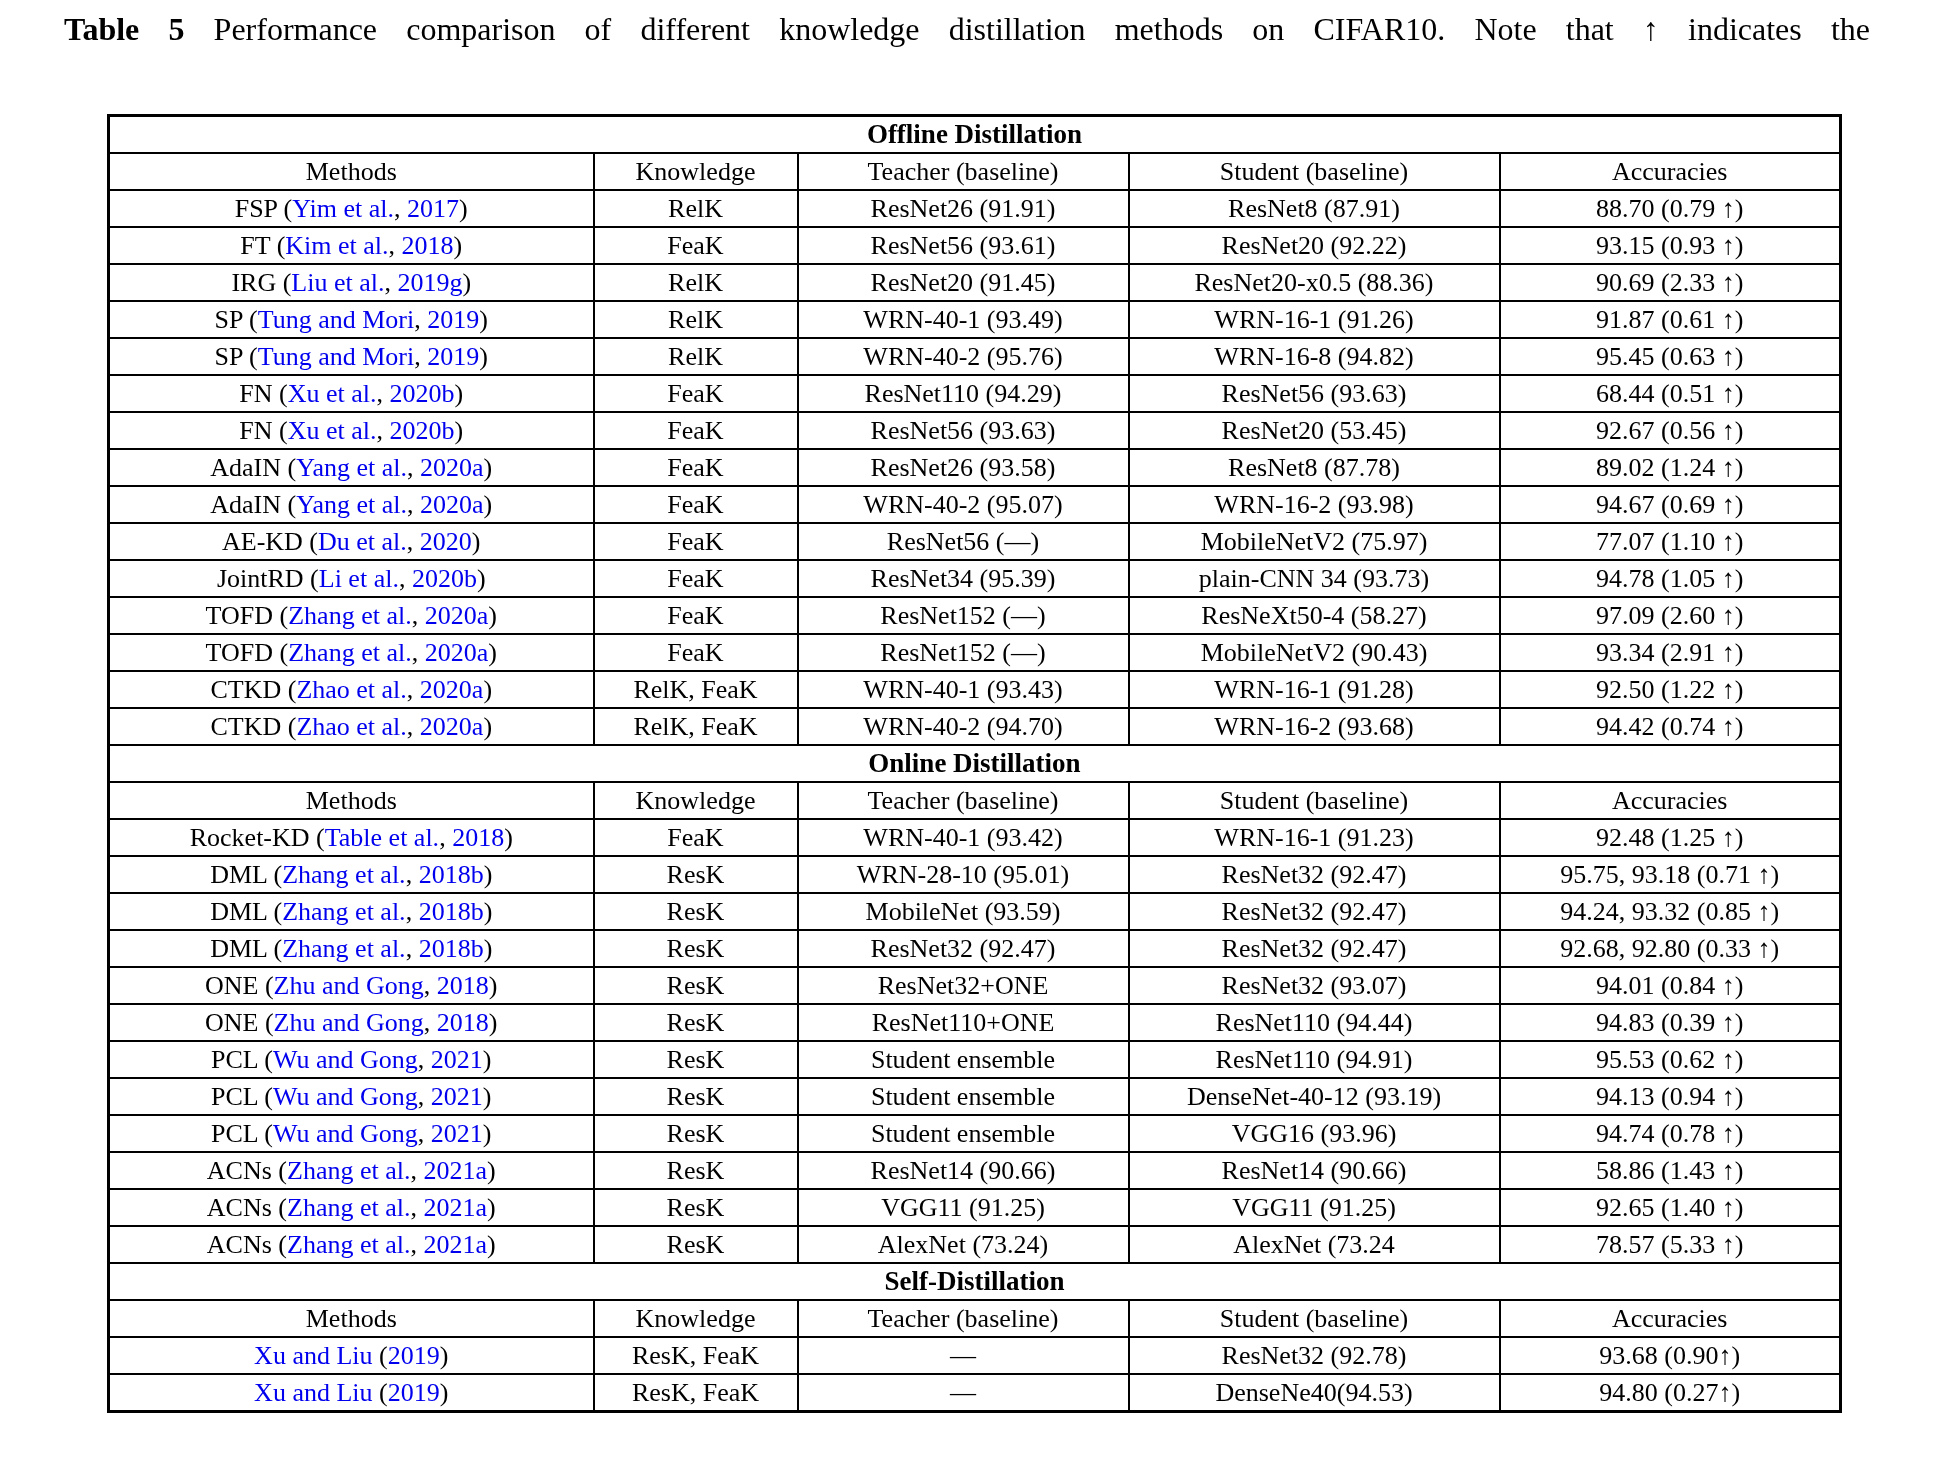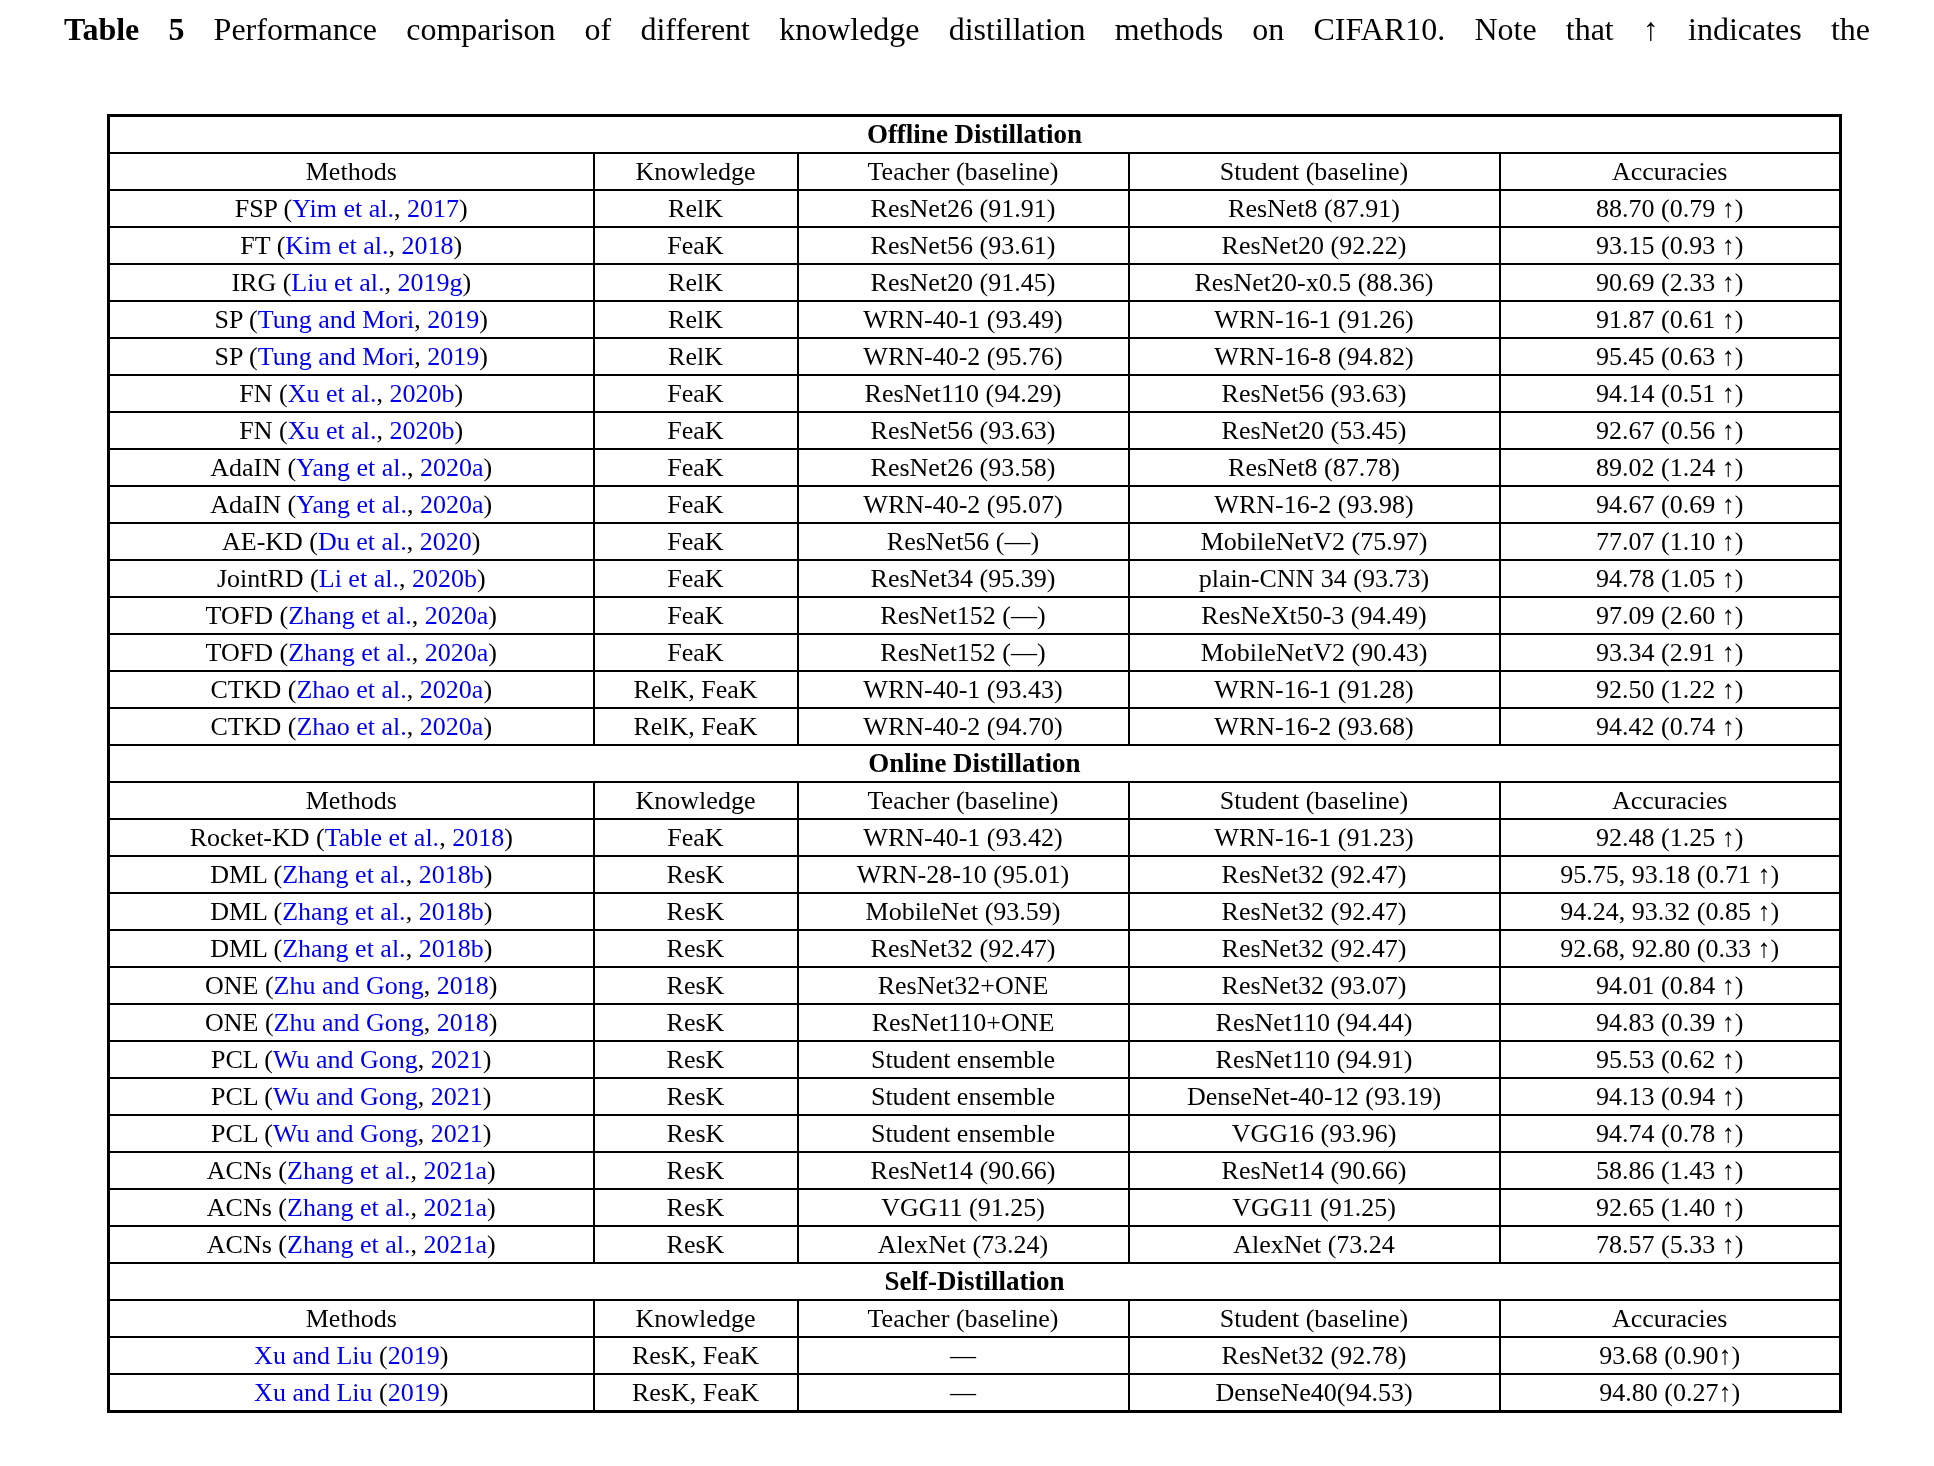--- a/index.html
+++ b/index.html
@@ -114,21 +114,21 @@
         <td>RelK</td>
         <td>WRN-40-2 (95.76)</td>
         <td>WRN-16-8 (94.82)</td>
         <td>95.45 (0.63 ↑)</td>
       </tr>
       <tr>
         <td>FN (<span class="link">Xu et al.</span>, <span class="link">2020b</span>)</td>
         <td>FeaK</td>
         <td>ResNet110 (94.29)</td>
         <td>ResNet56 (93.63)</td>
-        <td>94.14 (0.51 ↑)</td>
+        <td>68.44 (0.51 ↑)</td>
       </tr>
       <tr>
         <td>FN (<span class="link">Xu et al.</span>, <span class="link">2020b</span>)</td>
         <td>FeaK</td>
         <td>ResNet56 (93.63)</td>
         <td>ResNet20 (53.45)</td>
         <td>92.67 (0.56 ↑)</td>
       </tr>
       <tr>
         <td>AdaIN (<span class="link">Yang et al.</span>, <span class="link">2020a</span>)</td>
@@ -155,21 +155,21 @@
         <td>JointRD (<span class="link">Li et al.</span>, <span class="link">2020b</span>)</td>
         <td>FeaK</td>
         <td>ResNet34 (95.39)</td>
         <td>plain-CNN 34 (93.73)</td>
         <td>94.78 (1.05 ↑)</td>
       </tr>
       <tr>
         <td>TOFD (<span class="link">Zhang et al.</span>, <span class="link">2020a</span>)</td>
         <td>FeaK</td>
         <td>ResNet152 (—)</td>
-        <td>ResNeXt50-3 (94.49)</td>
+        <td>ResNeXt50-4 (58.27)</td>
         <td>97.09 (2.60 ↑)</td>
       </tr>
       <tr>
         <td>TOFD (<span class="link">Zhang et al.</span>, <span class="link">2020a</span>)</td>
         <td>FeaK</td>
         <td>ResNet152 (—)</td>
         <td>MobileNetV2 (90.43)</td>
         <td>93.34 (2.91 ↑)</td>
       </tr>
       <tr>

